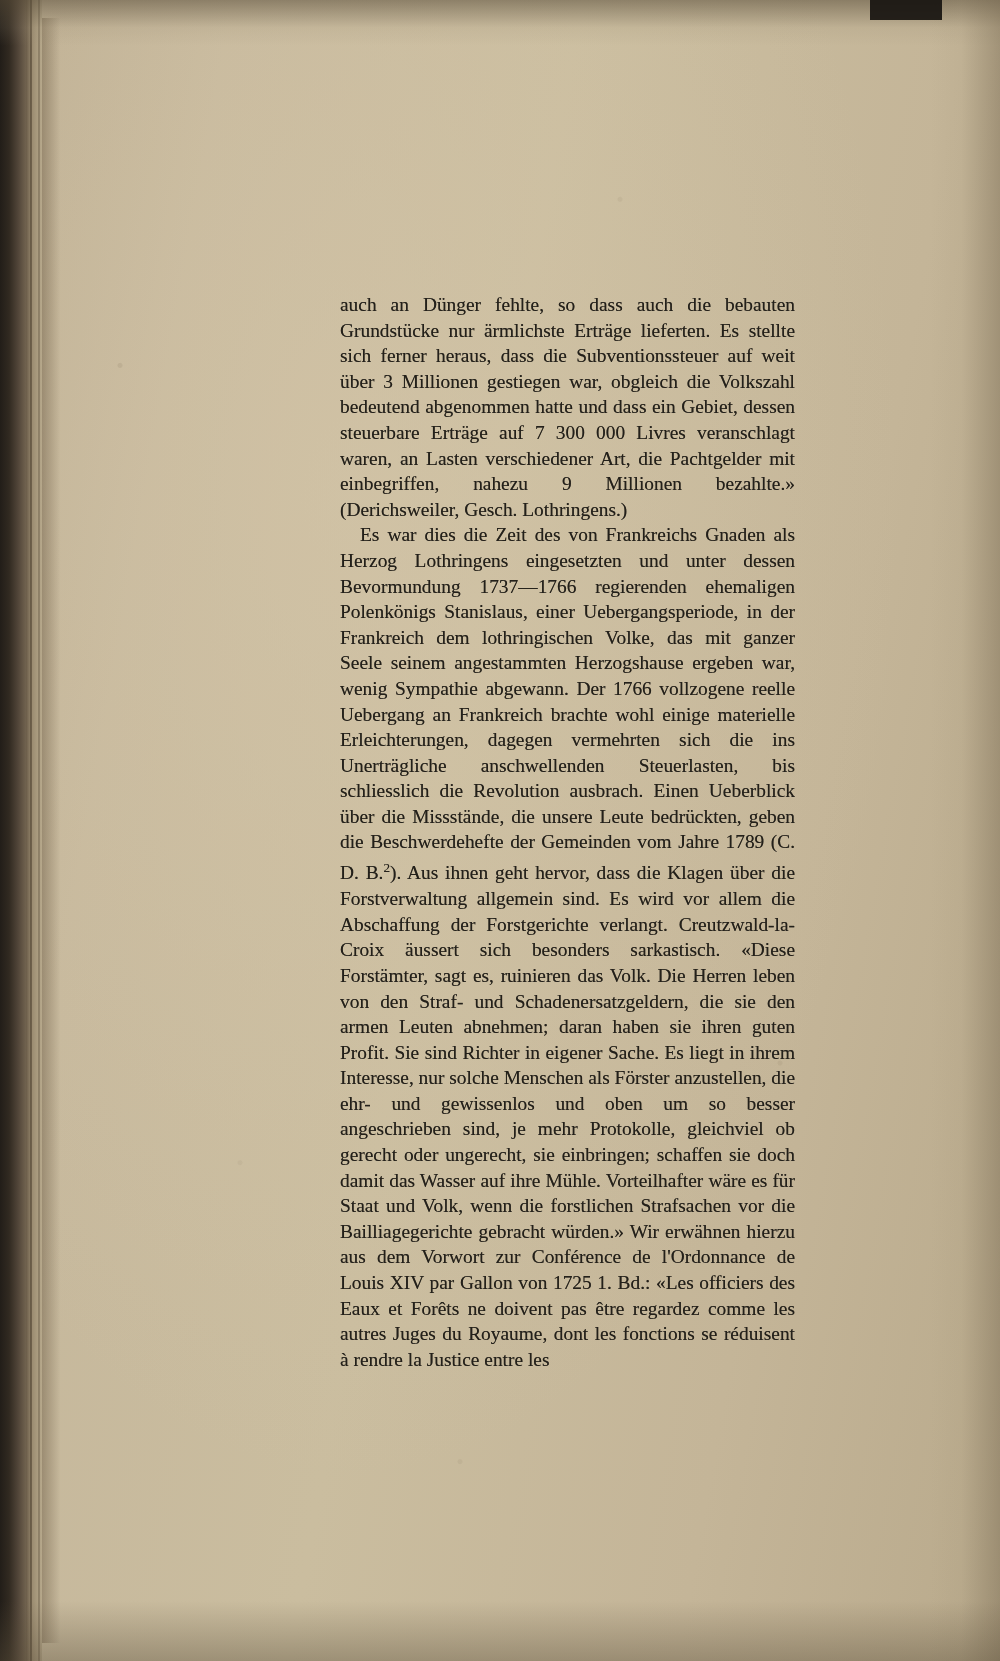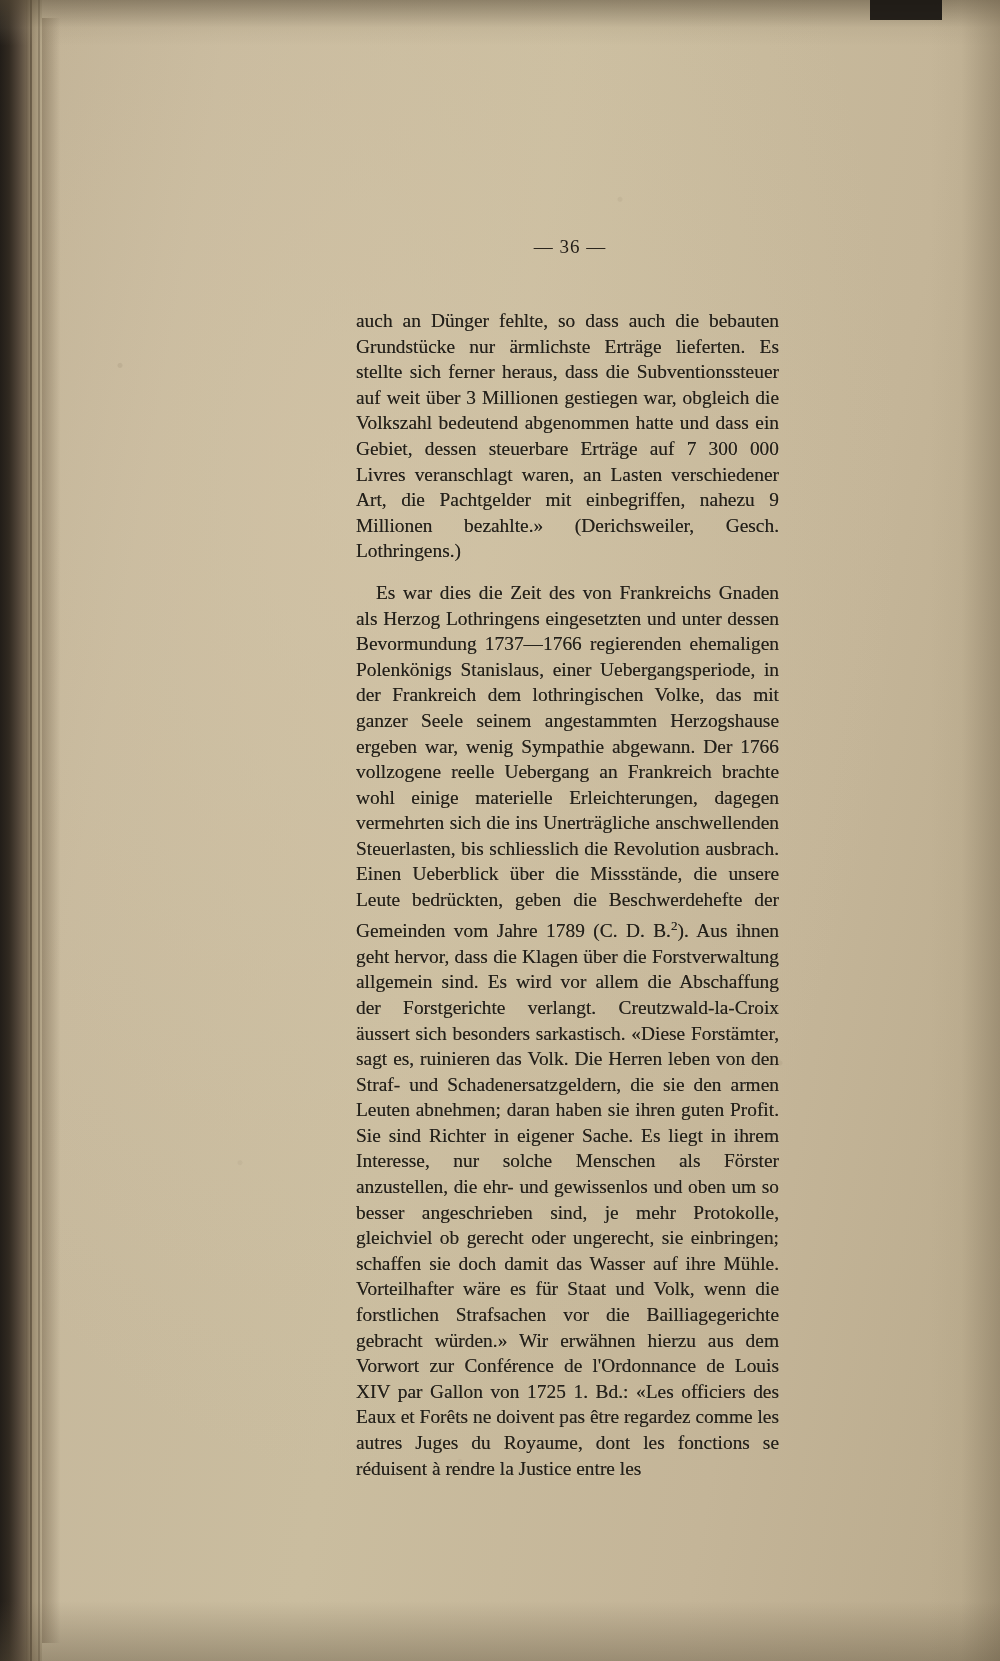--- a/index.html
+++ b/index.html
@@ -101,21 +101,21 @@
     left: 340px;
     top: 292px;
     width: 455px;
     color: #23201a;
     font-size: 19.4px;
     line-height: 25.6px;
     text-align: justify;
     text-justify: inter-word;
   }
   .textblock p {
-    margin: 16px;
+    margin: 0;
   }
   .textblock p.indent {
     text-indent: 20px;
   }
   .sup {
     font-size: 0.68em;
     vertical-align: super;
   }
   
   .textblock {
@@ -132,20 +132,19 @@
   <div class="spine-line" style="left:30px;"></div>
   <div class="spine-line" style="left:38px; opacity:.6;"></div>
   <div class="page-curl"></div>
 
   <div class="top-shade"></div>
   <div class="right-shade"></div>
   <div class="bottom-shade"></div>
   <div class="corner-mark"></div>
   <div class="speckle"></div>
 
-  <div class="folio">— 36 —</div>
 
   <div class="textblock">
     <p>auch an Dünger fehlte, so dass auch die bebauten Grundstücke nur ärmlichste Erträge lieferten. Es stellte sich ferner heraus, dass die Subventionssteuer auf weit über 3 Millionen gestiegen war, obgleich die Volkszahl bedeutend abgenommen hatte und dass ein Gebiet, dessen steuerbare Erträge auf 7 300 000 Livres veranschlagt waren, an Lasten verschiedener Art, die Pachtgelder mit einbegriffen, nahezu 9 Millionen bezahlte.» (Derichsweiler, Gesch. Lothringens.)</p>
     <p class="indent"><span>Es war dies die Zeit des von Frankreichs Gnaden als Herzog Lothringens eingesetzten und unter dessen Bevormundung 1737—1766 regierenden ehemaligen Polenkönigs Stanislaus, einer Uebergangsperiode, in der Frankreich dem lothringischen Volke, das mit ganzer Seele seinem angestammten Herzogshause ergeben war, wenig Sympathie abgewann. Der 1766 vollzogene reelle Uebergang an Frankreich brachte wohl einige materielle Erleichterungen, dagegen vermehrten sich die ins Unerträgliche anschwellenden Steuerlasten, bis schliesslich die Revolution ausbrach. Einen Ueberblick über die Missstände, die unsere Leute bedrückten, geben die Beschwerdehefte der Gemeinden vom Jahre 1789 (C. D. B.</span><span class="sup">2</span><span>). Aus ihnen geht hervor, dass die Klagen über die Forstverwaltung allgemein sind. Es wird vor allem die Abschaffung der Forstgerichte verlangt. Creutzwald-la-Croix äussert sich besonders sarkastisch. «Diese Forstämter, sagt es, ruinieren das Volk. Die Herren leben von den Straf- und Schadenersatzgeldern, die sie den armen Leuten abnehmen; daran haben sie ihren guten Profit. Sie sind Richter in eigener Sache. Es liegt in ihrem Interesse, nur solche Menschen als Förster anzustellen, die ehr- und gewissenlos und oben um so besser angeschrieben sind, je mehr Protokolle, gleichviel ob gerecht oder ungerecht, sie einbringen; schaffen sie doch damit das Wasser auf ihre Mühle. Vorteilhafter wäre es für Staat und Volk, wenn die forstlichen Strafsachen vor die Bailliagegerichte gebracht würden.» Wir erwähnen hierzu aus dem Vorwort zur Conférence de l'Ordonnance de Louis XIV par Gallon von 1725 1. Bd.: «Les officiers des Eaux et Forêts ne doivent pas être regardez comme les autres Juges du Royaume, dont les fonctions se réduisent à rendre la Justice entre les</span></p>
   </div>
 
 </div>
 
 </body></html>

